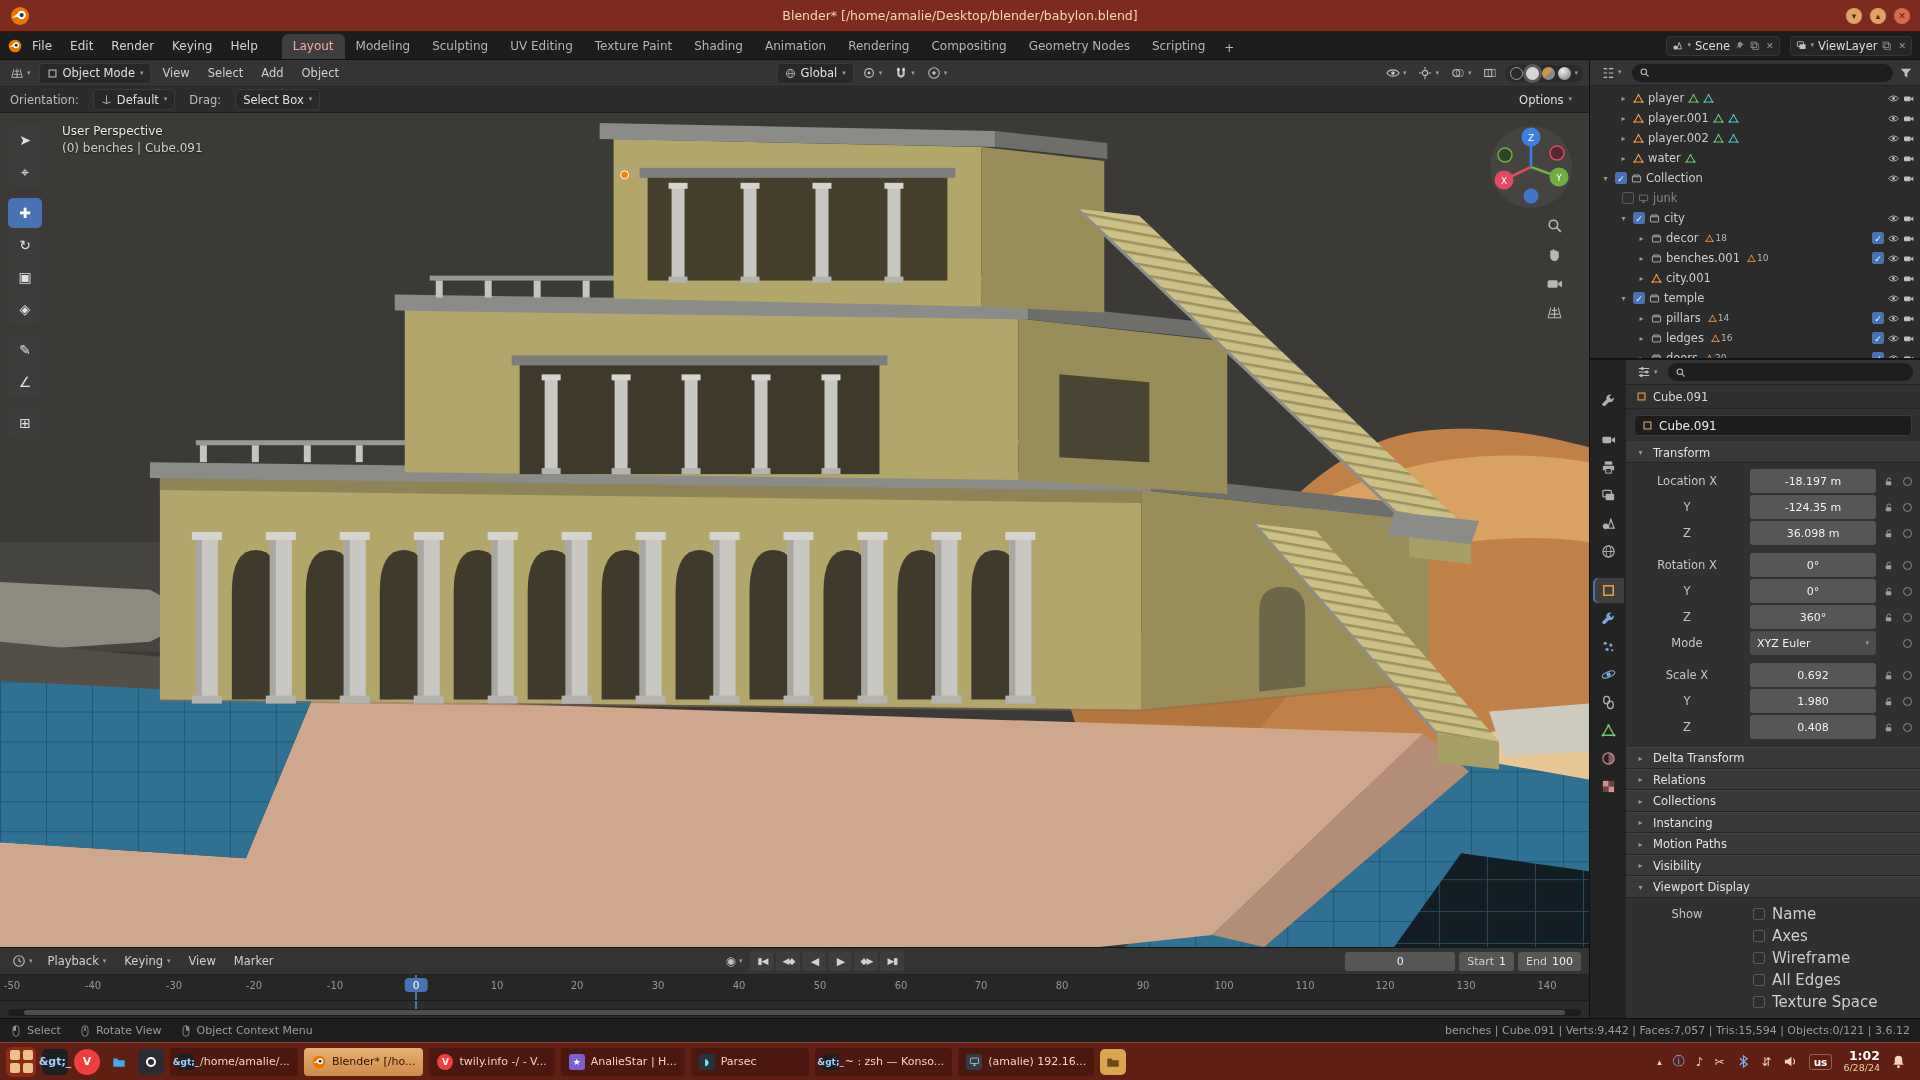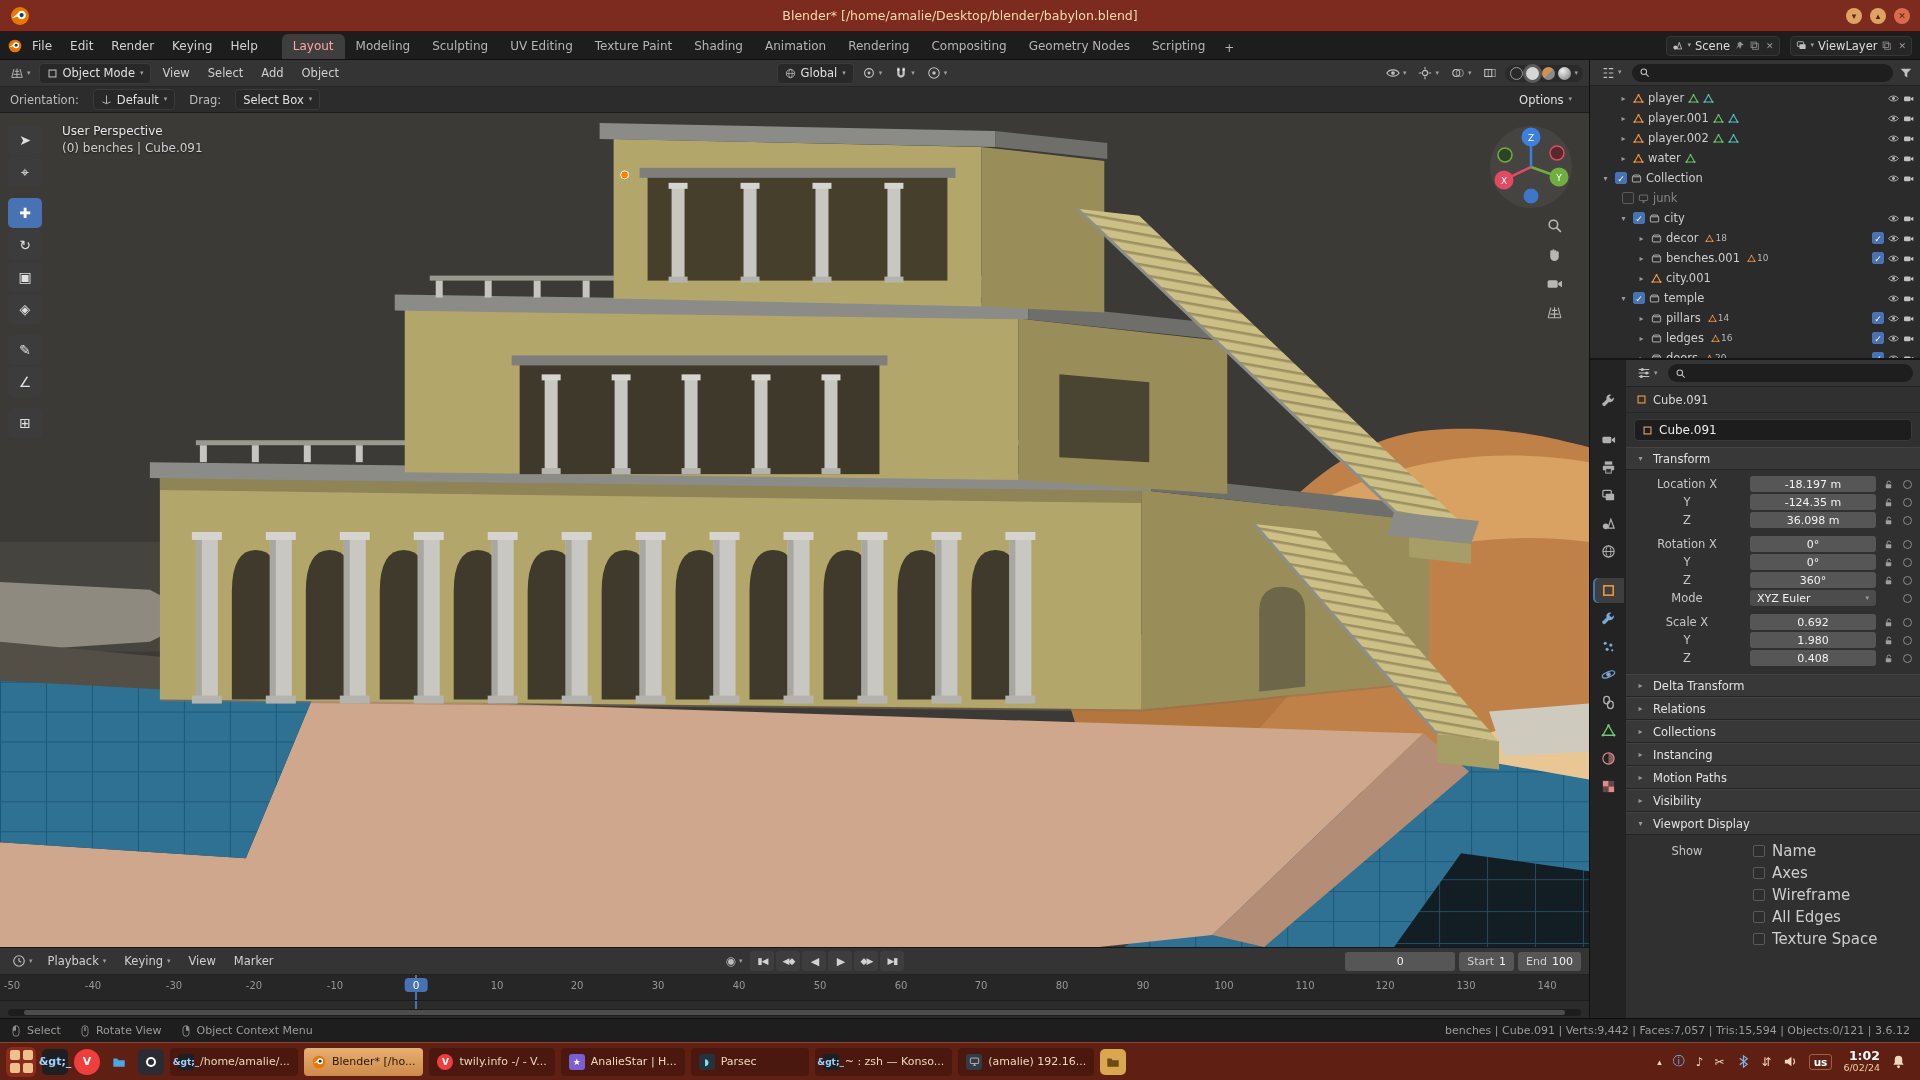--- a/index.html
+++ b/index.html
@@ -86,21 +86,21 @@
 .ptab .ic{width:15px;height:15px}
 .tabgap{height:8px}
 .pr-main{flex:1;background:#303030;display:flex;flex-direction:column;overflow:hidden;position:relative}
 .pr-search{height:27px;display:flex;align-items:center;gap:6px;padding:0 7px;background:#343434;border-bottom:1px solid #222}
 .pr-bc{height:26px;display:flex;align-items:center;gap:6px;padding:0 10px;color:#d8d8d8;font-size:11.5px;border-bottom:1px solid #262626}
 .pr-name{display:flex;align-items:center;gap:6px;margin:6px 8px;background:#1d1d1d;border:1px solid #3a3a3a;border-radius:4px;height:22px;padding:0 7px;color:#ececec}
 .sect{height:23px;display:flex;align-items:center;gap:7px;background:#383838;border-top:1px solid #424242;border-bottom:1px solid #242424;padding:0 9px;font-size:11.5px;color:#e2e2e2}
 .sect .otri{font-size:8px}
 .prow{display:flex;align-items:center;gap:4px;padding:1px 8px}
 .plabel{width:112px;text-align:center;color:#c6c6c6;font-size:11.5px;padding-right:6px;flex:none}
-.pfld{flex:1;background:#565656;border-radius:3px;height:16px;display:flex;align-items:center;justify-content:center;color:#f2f2f2;font-size:11px;position:relative}
+.pfld{flex:1;background:#565656;border-radius:3px;height:24px;display:flex;align-items:center;justify-content:center;color:#f2f2f2;font-size:11px;position:relative}
 .pfld.drop{background:#4c4c4c;justify-content:space-between;padding:0 7px}
 .plock{width:16px;display:flex;justify-content:center;flex:none}
 .plock .ic{width:11px;height:11px;color:#9e9e9e}
 .pdot{width:9px;height:9px;border:1.5px solid #8b8b8b;border-radius:50%;flex:none;margin-left:3px}
 .pcheckrow{display:flex;align-items:center;gap:7px;padding:2px 8px}
 .pcheckrow .lbl{color:#cdcdcd;font-size:15px}
 
 .statusbar{height:24px;background:#1e1e1e;border-top:1px solid #0e0e0e;display:flex;align-items:center;padding:0 10px;gap:18px;color:#9b9b9b;font-size:11px;flex:none}
 .hint{display:flex;align-items:center;gap:5px}
 .hint .ic{width:12px;height:14px;color:#8d8d8d}
@@ -1423,20 +1423,20 @@
       <svg class="ic" style="color:#7fb3e8">
           <use href="#i-bt"></use>
         </svg>
       <span>⇵</span>
       <svg class="ic">
           <use href="#i-vol"></use>
         </svg>
       <span class="kbd">us</span>
       <div class="clock">
         <div class="t">1:02</div>
-        <div class="d">6/02/24</div>
+        <div class="d">6/28/24</div>
       </div>
       <svg class="ic">
           <use href="#i-bell"></use>
         </svg>
     </div>
   </div>
 </div>
 
 </body></html>

